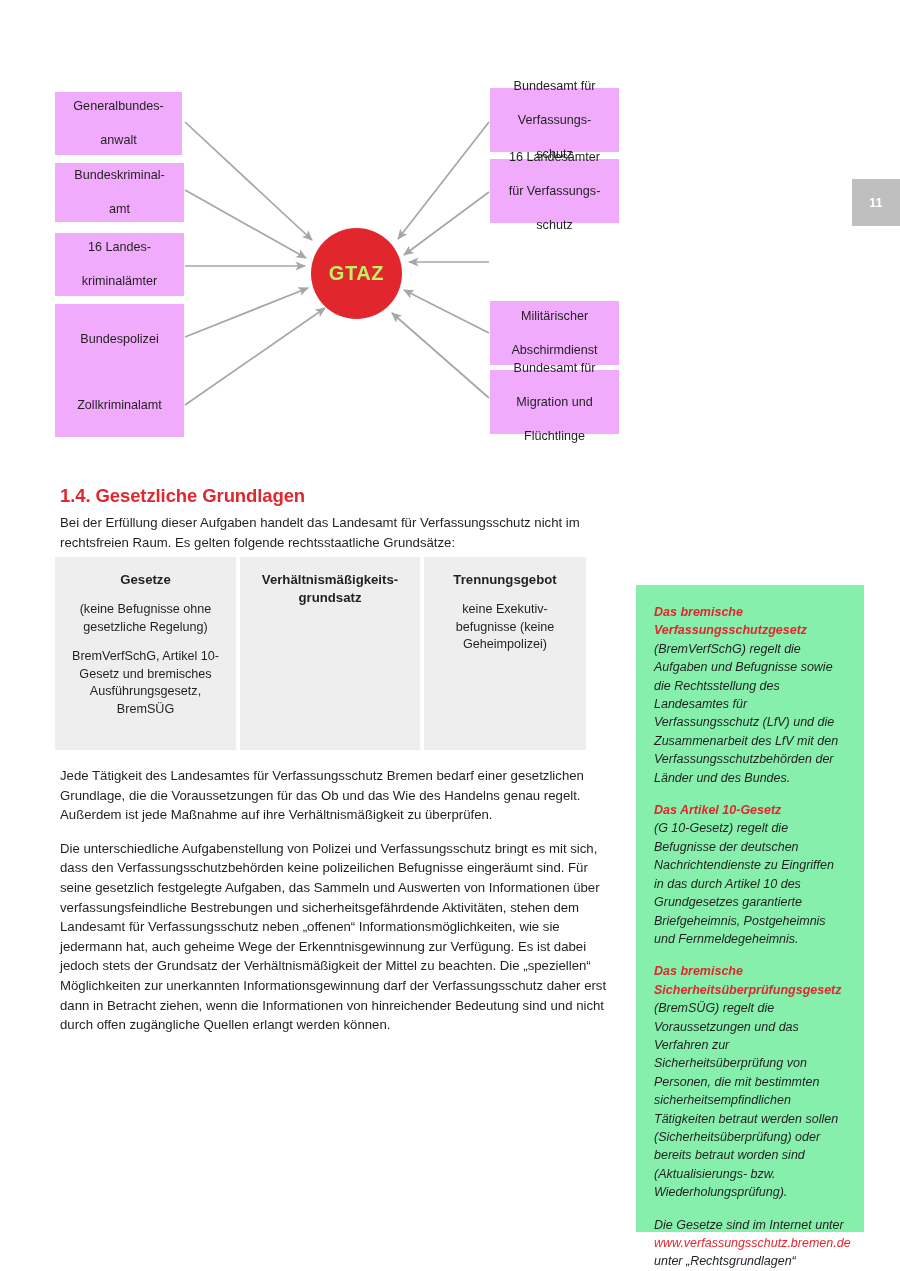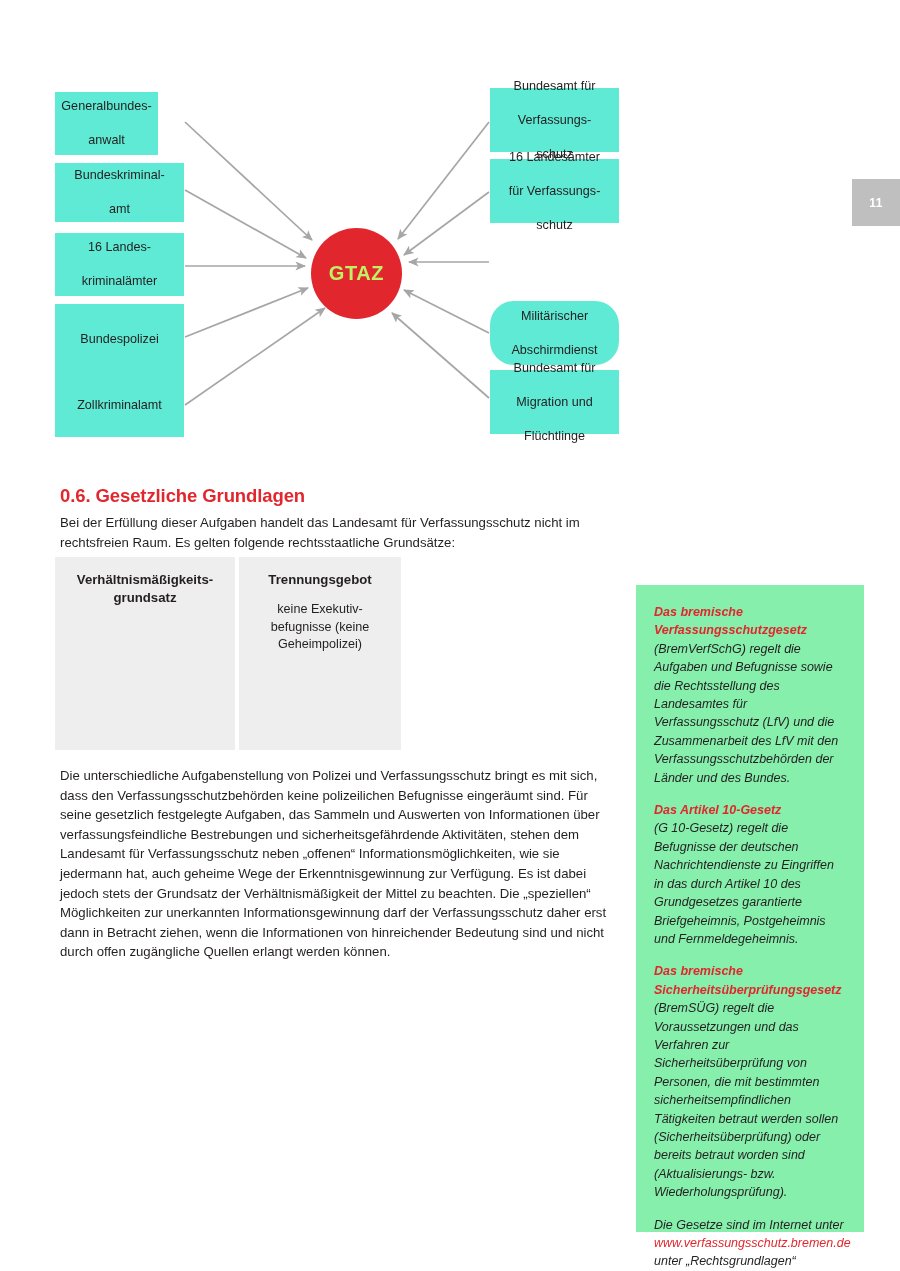--- a/index.html
+++ b/index.html
@@ -44,21 +44,21 @@
   .diagram svg.connectors {
     position: absolute;
     left: 0;
     top: 0;
     width: 900px;
     height: 460px;
     pointer-events: none;
   }
   .node-box {
     position: absolute;
-    background: #5eead4;
+    background: #f0abfc;
     color: #231f20;
     font-size: 12.6px;
     line-height: 17px;
     text-align: center;
     display: flex;
     align-items: center;
     justify-content: center;
     padding: 0 6px;
     box-sizing: border-box;
   }
@@ -204,21 +204,21 @@
 
     <g stroke="#a6a6a6" stroke-width="1.7" fill="none" marker-end="url(#ah)">
       <line x1="489" y1="122" x2="398" y2="239"></line>
       <line x1="489" y1="192" x2="404" y2="255"></line>
       <line x1="489" y1="262" x2="409" y2="262"></line>
       <line x1="489" y1="333" x2="404" y2="290"></line>
       <line x1="489" y1="398" x2="392" y2="313"></line>
     </g>
   </svg>
 
-  <div class="node-box" style="left:55px;  top:92px;  width:103px; height:63px;">
+  <div class="node-box" style="left:55px;  top:92px;  width:127px; height:63px;">
     <span><span>Generalbundes-</span><br><span>anwalt</span></span>
   </div>
   <div class="node-box" style="left:55px;  top:163px; width:129px; height:59px;">
     <span><span>Bundeskriminal-</span><br><span>amt</span></span>
   </div>
   <div class="node-box" style="left:55px;  top:233px; width:129px; height:63px;">
     <span><span>16 Landes-</span><br><span>kriminalämter</span></span>
   </div>
   <div class="node-box" style="left:55px;  top:304px; width:129px; height:71px;">
     <span>
@@ -230,54 +230,62 @@
         <span>Zollkriminalamt</span>
       </span>
   </div>
 
   <div class="node-box" style="left:490px; top:88px;  width:129px; height:64px;">
     <span><span>Bundesamt für</span><br><span>Verfassungs-</span><br><span>schutz</span></span>
   </div>
   <div class="node-box" style="left:490px; top:159px; width:129px; height:64px;">
     <span><span>16 Landesämter</span><br><span>für Verfassungs-</span><br><span>schutz</span></span>
   </div>
-  <div class="node-box" style="left:490px; top:301px; width:129px; height:64px;border-radius:24px;">
+  <div class="node-box" style="left:490px; top:301px; width:129px; height:64px;">
     <span><span>Militärischer</span><br><span>Abschirmdienst</span></span>
   </div>
   <div class="node-box" style="left:490px; top:370px; width:129px; height:64px;">
     <span><span>Bundesamt für</span><br><span>Migration und</span><br><span>Flüchtlinge</span></span>
   </div>
 
   <div class="hub">
     <span>GTAZ</span>
   </div>
 </div>
 
-<h2 class="section-heading">0.6. Gesetzliche Grundlagen</h2>
+<h2 class="section-heading">1.4. Gesetzliche Grundlagen</h2>
 
 <p class="intro-text">Bei der Erfüllung dieser Aufgaben handelt das Landesamt für Verfassungsschutz nicht im rechtsfreien Raum. Es gelten folgende rechtsstaatliche Grundsätze:</p>
 
 <div class="principles">
 
+  <div class="principle-col">
+    <div class="principle-title">
+      <span>Gesetze</span>
+    </div>
+    <div class="principle-para">(keine Befugnisse ohne gesetzliche Regelung)</div>
+    <div class="principle-para">BremVerfSchG, Artikel 10-Gesetz und bremisches Ausführungsgesetz, BremSÜG</div>
+  </div>
 
   <div class="principle-col mid">
     <div class="principle-title">
       <span>Verhältnismäßigkeits-grundsatz</span>
     </div>
   </div>
 
   <div class="principle-col last">
     <div class="principle-title">
       <span>Trennungsgebot</span>
     </div>
     <div class="principle-para">keine Exekutiv-befugnisse (keine Geheimpolizei)</div>
   </div>
 </div>
 
 <div class="body-copy">
+  <p>Jede Tätigkeit des Landesamtes für Verfassungsschutz Bremen bedarf einer gesetzlichen Grundlage, die die Voraussetzungen für das Ob und das Wie des Handelns genau regelt. Außerdem ist jede Maßnahme auf ihre Verhältnismäßigkeit zu überprüfen.</p>
   <p>Die unterschiedliche Aufgabenstellung von Polizei und Verfassungsschutz bringt es mit sich, dass den Verfassungsschutzbehörden keine polizeilichen Befugnisse eingeräumt sind. Für seine gesetzlich festgelegte Aufgaben, das Sammeln und Auswerten von Informationen über verfassungsfeindliche Bestrebungen und sicherheitsgefährdende Aktivitäten, stehen dem Landesamt für Verfassungsschutz neben „offenen“ Informationsmöglichkeiten, wie sie jedermann hat, auch geheime Wege der Erkenntnisgewinnung zur Verfügung. Es ist dabei jedoch stets der Grundsatz der Verhältnismäßigkeit der Mittel zu beachten. Die „speziellen“ Möglichkeiten zur unerkannten Informationsgewinnung darf der Verfassungsschutz daher erst dann in Betracht ziehen, wenn die Informationen von hinreichender Bedeutung sind und nicht durch offen zugängliche Quellen erlangt werden können.</p>
 </div>
 
 <aside class="note-box">
   <p>
     <span class="note-lead">Das bremische Verfassungsschutzgesetz</span><span> (BremVerfSchG) regelt die Aufgaben und Befugnisse sowie die Rechtsstellung des Landesamtes für Verfassungsschutz (LfV) und die Zusammenarbeit des LfV mit den Verfassungsschutzbehörden der Länder und des Bundes.</span>
   </p>
   <p>
     <span class="note-lead">Das Artikel 10-Gesetz</span><br><span> (G 10-Gesetz) regelt die Befugnisse der deutschen Nachrichtendienste zu Eingriffen in das durch Artikel 10 des Grundgesetzes garantierte Briefgeheimnis, Postgeheimnis und Fernmeldegeheimnis.</span>
   </p>

